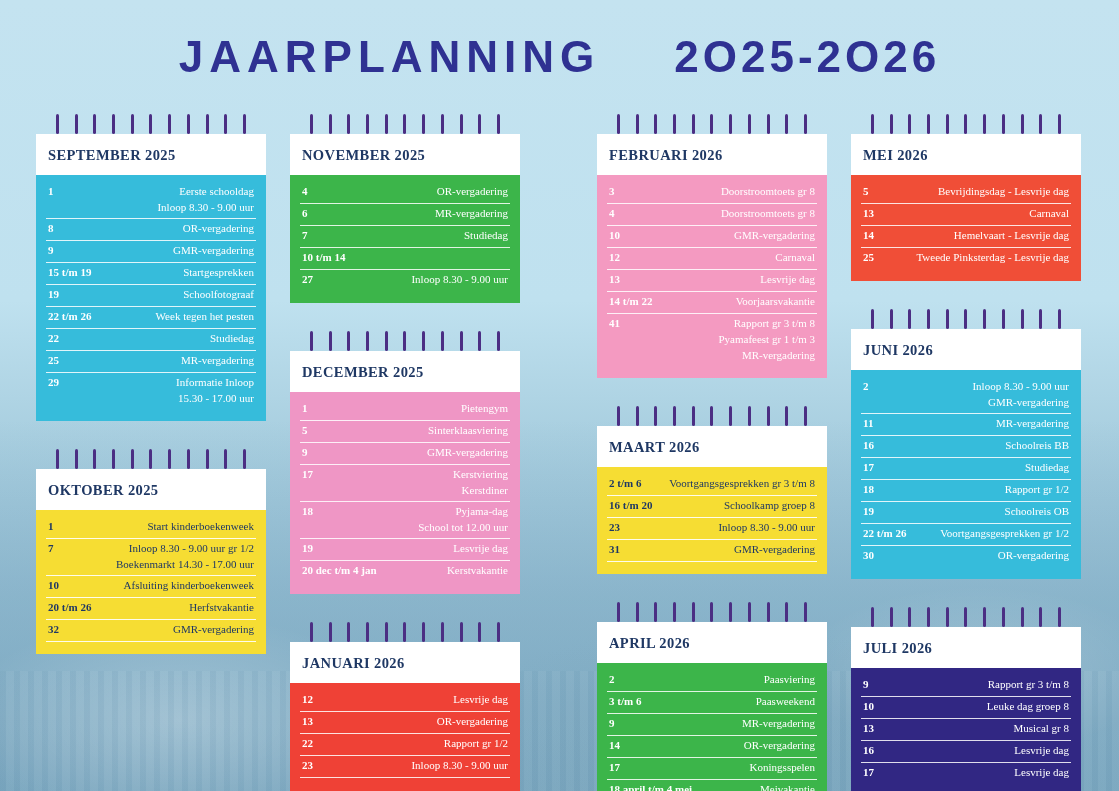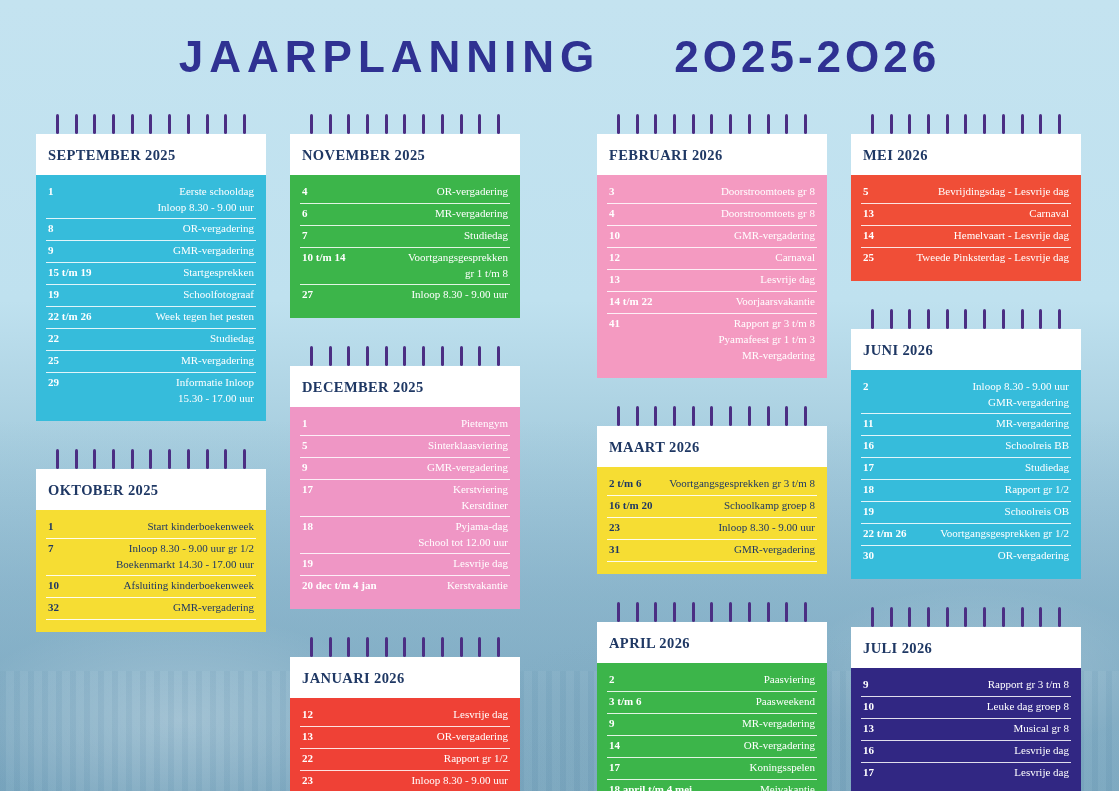--- a/index.html
+++ b/index.html
@@ -237,20 +237,24 @@
           <div class="row">
             <span class="d">7</span>
             <span class="t">Inloop 8.30 - 9.00 uur gr 1/2
 Boekenmarkt 14.30 - 17.00 uur</span>
           </div>
           <div class="row">
             <span class="d">10</span>
             <span class="t">Afsluiting kinderboekenweek</span>
           </div>
           <div class="row">
+            <span class="d">20 t/m 26</span>
+            <span class="t">Herfstvakantie</span>
+          </div>
+          <div class="row">
             <span class="d">32</span>
             <span class="t">GMR-vergadering</span>
           </div>
         </div>
       </div>
     </div>
   <div class="column" id="col-2">
       <div class="card">
         <div class="spiral">
           <i></i>
@@ -274,22 +278,20 @@
           <div class="row">
             <span class="d">6</span>
             <span class="t">MR-vergadering</span>
           </div>
           <div class="row">
             <span class="d">7</span>
             <span class="t">Studiedag</span>
           </div>
           <div class="row">
             <span class="d">10 t/m 14</span>
-            <span class="t">Voortgangsgesprekken
-gr 1 t/m 8</span>
           </div>
           <div class="row">
             <span class="d">27</span>
             <span class="t">Inloop 8.30 - 9.00 uur</span>
           </div>
         </div>
       </div>
       <div class="card">
         <div class="spiral">
           <i></i>

